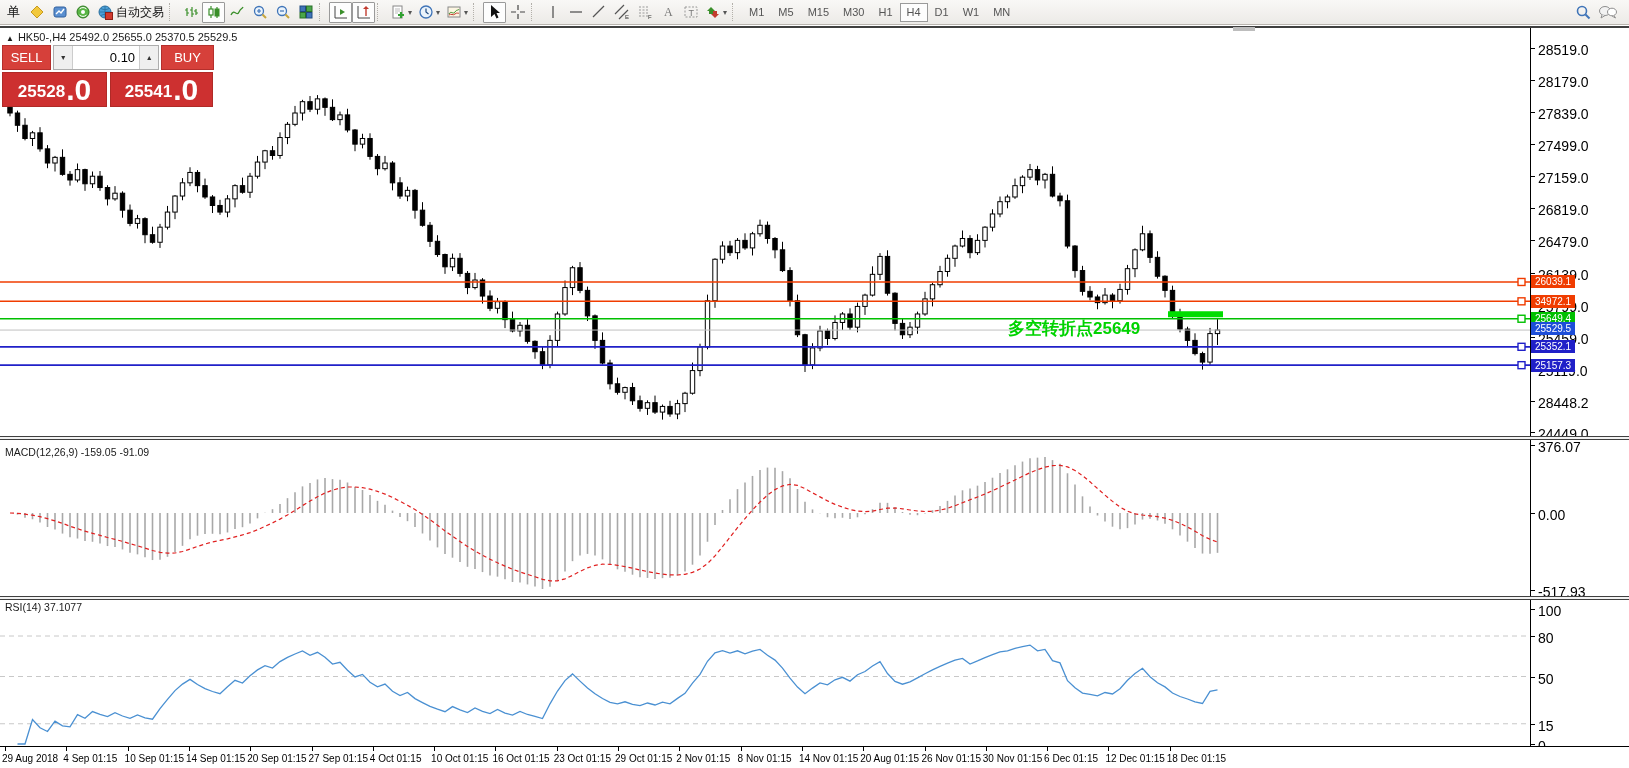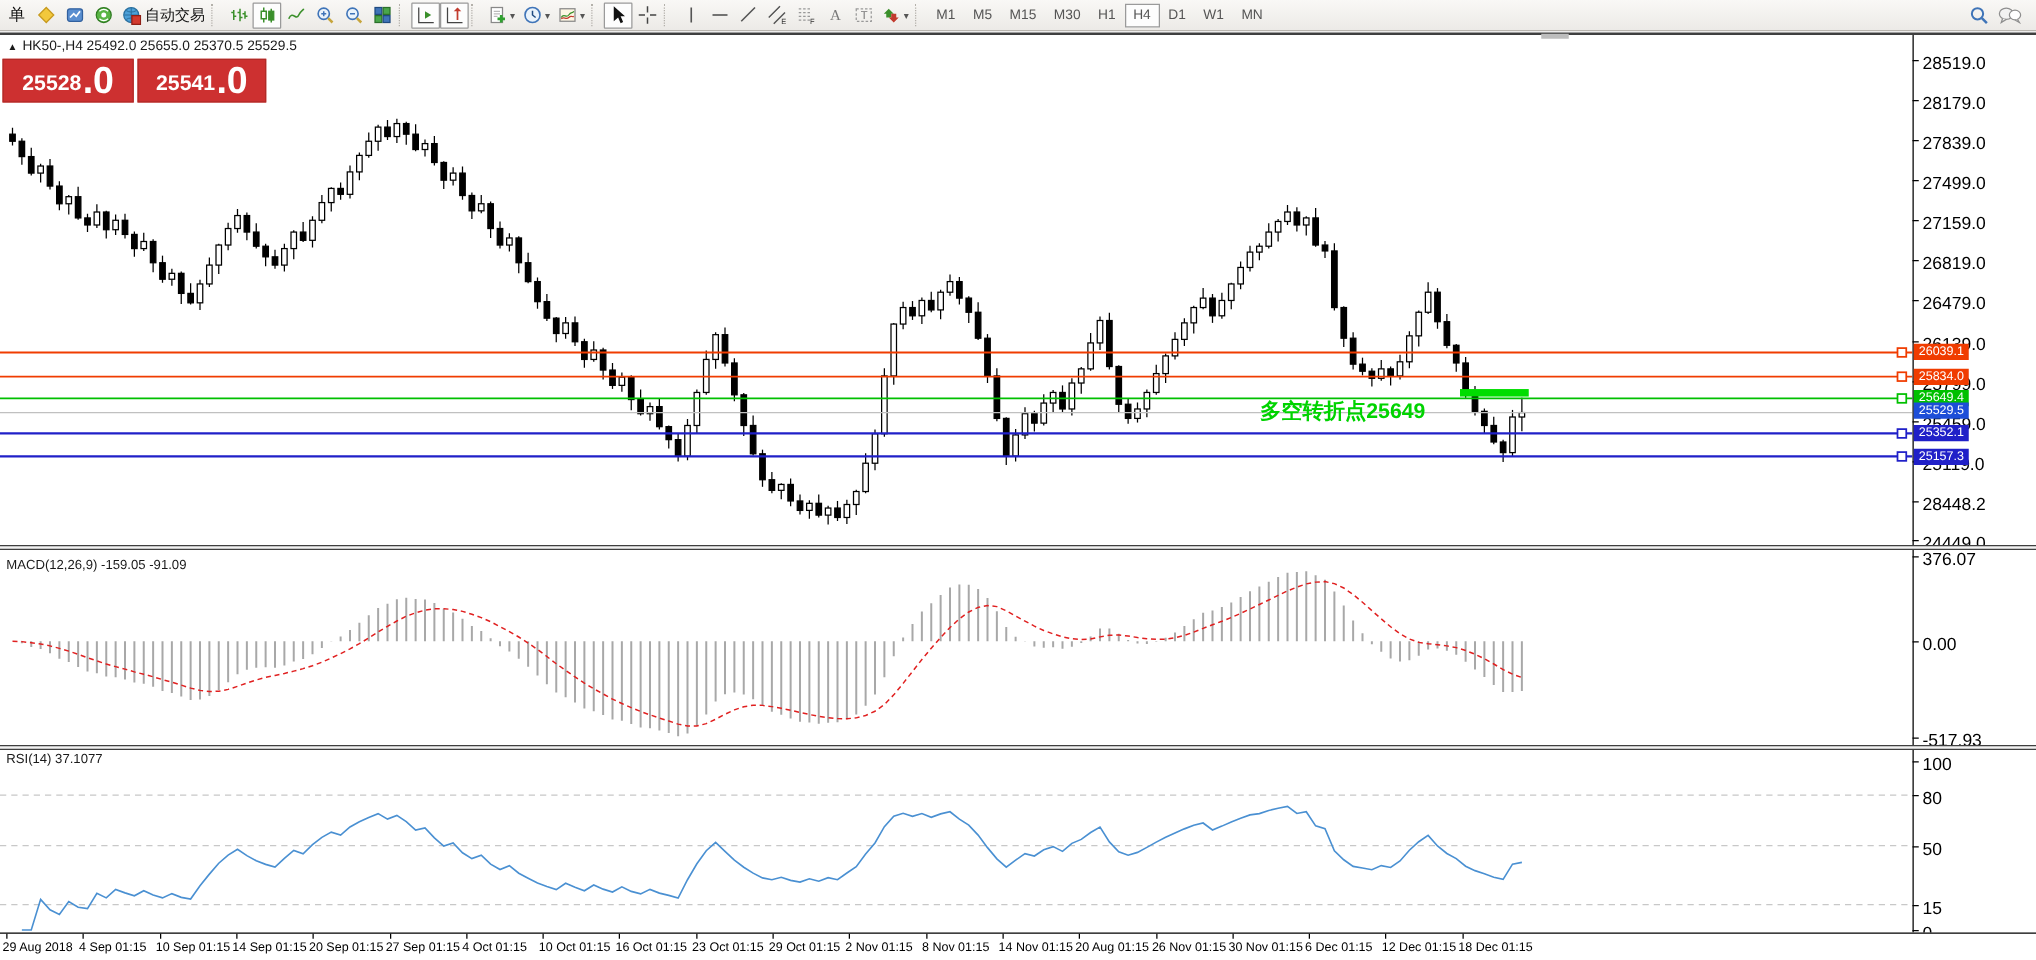--- a/index.html
+++ b/index.html
@@ -261,20 +261,29 @@
   </div>
 
   <div class="chart-win"></div>
   <div class="hscroll-thumb"></div>
 
   <div class="chart-title">
     <span class="tri">▲</span><span>HK50-,H4  25492.0 25655.0 25370.5 25529.5</span>
   </div>
 
   <div class="trade-panel">
+    <div class="tp-row1">
+      <div class="btn-red sell-btn">SELL</div>
+      <div class="vol-wrap">
+        <div class="spin left">▼</div>
+        <input class="vol-input" value="0.10" style="">
+        <div class="spin right">▲</div>
+      </div>
+      <div class="btn-red buy-btn">BUY</div>
+    </div>
     <div class="tp-row2">
       <div class="px-box px-sell">
         <span class="px-main">25528</span>
         <span class="px-frac">.0</span>
       </div>
       <div class="px-box px-buy">
         <span class="px-main">25541</span>
         <span class="px-frac">.0</span>
       </div>
     </div>
@@ -814,21 +823,21 @@
       <div class="axis-text" style="top: 298.629px;">25799.0</div>
       <div class="axis-tick" style="top: 336.708px;"></div>
       <div class="axis-text" style="top: 330.708px;">25459.0</div>
       <div class="axis-tick" style="top: 368.786px;"></div>
       <div class="axis-text" style="top: 362.786px;">25119.0</div>
       <div class="axis-tick" style="top: 400.865px;"></div>
       <div class="axis-text" style="top: 394.865px;">28448.2</div>
       <div class="axis-tick" style="top: 432px;"></div>
       <div class="axis-text" style="top: 426px;">24449.0</div>
       <div class="axis-label" style="top: 275.476px; background: rgb(240, 60, 0); text-align: center;">26039.1</div>
-      <div class="axis-label" style="top: 294.827px; background: rgb(240, 60, 0);">25834.0</div>
+      <div class="axis-label" style="top: 294.827px; background: rgb(240, 60, 0);">34972.1</div>
       <div class="axis-label" style="top: 312.244px; background: rgb(0, 192, 0);">25649.4</div>
       <div class="axis-label" style="top: 322px; background: #1d4ed8;">25529.5</div>
       <div class="axis-label" style="top: 340.294px; background: rgb(32, 32, 200);">25352.1</div>
       <div class="axis-label" style="top: 358.673px; background: rgb(32, 32, 200);">25157.3</div>
       <div class="axis-tick" style="top: 445px;"></div>
       <div class="axis-text" style="top: 439px;">376.07</div>
       <div class="axis-tick" style="top: 513px;"></div>
       <div class="axis-text" style="top: 507px;">0.00</div>
       <div class="axis-tick" style="top: 590px;"></div>
       <div class="axis-text" style="top: 584px;">-517.93</div>

